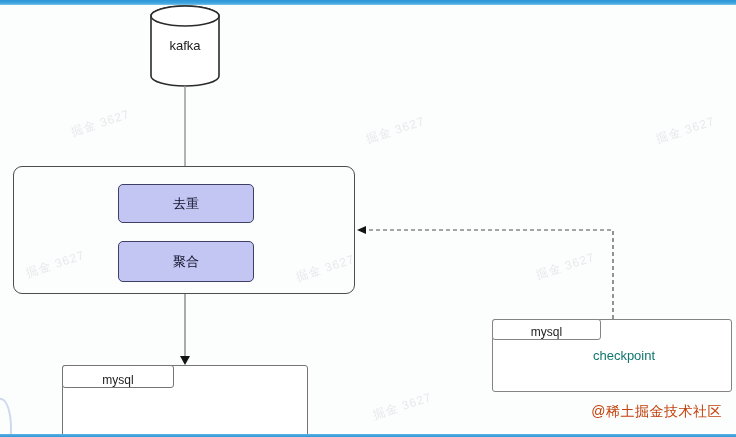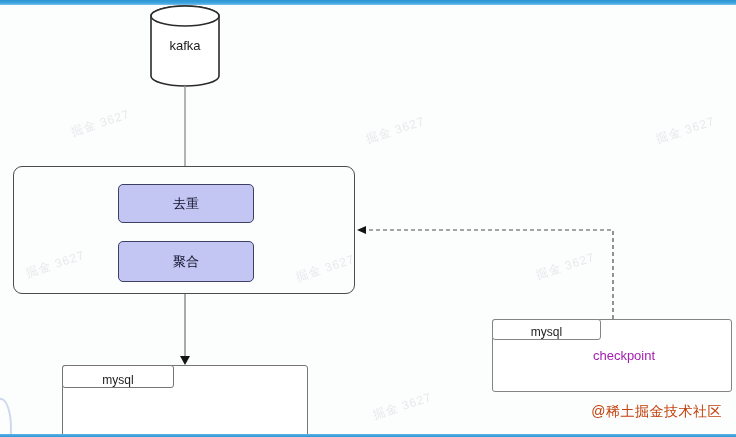--- a/index.html
+++ b/index.html
@@ -42,21 +42,21 @@
     position: absolute; background: #ffffff; border: 1px solid #757575;
     border-radius: 3px; z-index: 4;
     display: flex; align-items: flex-end; justify-content: center;
     font-size: 12px; color: #1c1c1c;
   }
   .mysql-main { left: 62px; top: 365px; width: 246px; height: 80px; }
   .mysql-tab  { left: 62px; top: 365px; width: 112px; height: 23px; }
 
   .ckpt-main { left: 492px; top: 319px; width: 240px; height: 73px; border-color: #848484; }
   .ckpt-tab  { left: 492px; top: 319px; width: 109px; height: 21px; border-color: #848484; }
-  .ckpt-label { left: 492px; top: 348px; width: 240px; font-size: 13px; color: #a21caf; padding-left: 24px; }
+  .ckpt-label { left: 492px; top: 348px; width: 240px; font-size: 13px; color: #0f766e; padding-left: 24px; }
 
   .watermark {
     position: absolute; z-index: 1; font-size: 12px; letter-spacing: 1px;
     color: rgba(178, 184, 196, 0.30); transform: rotate(-18deg); white-space: nowrap;
     user-select: none;
   }
   .attribution {
     position: absolute; right: 14px; top: 403px; z-index: 5;
     font-size: 14px; color: #c2410c; letter-spacing: 0.5px;
   }

